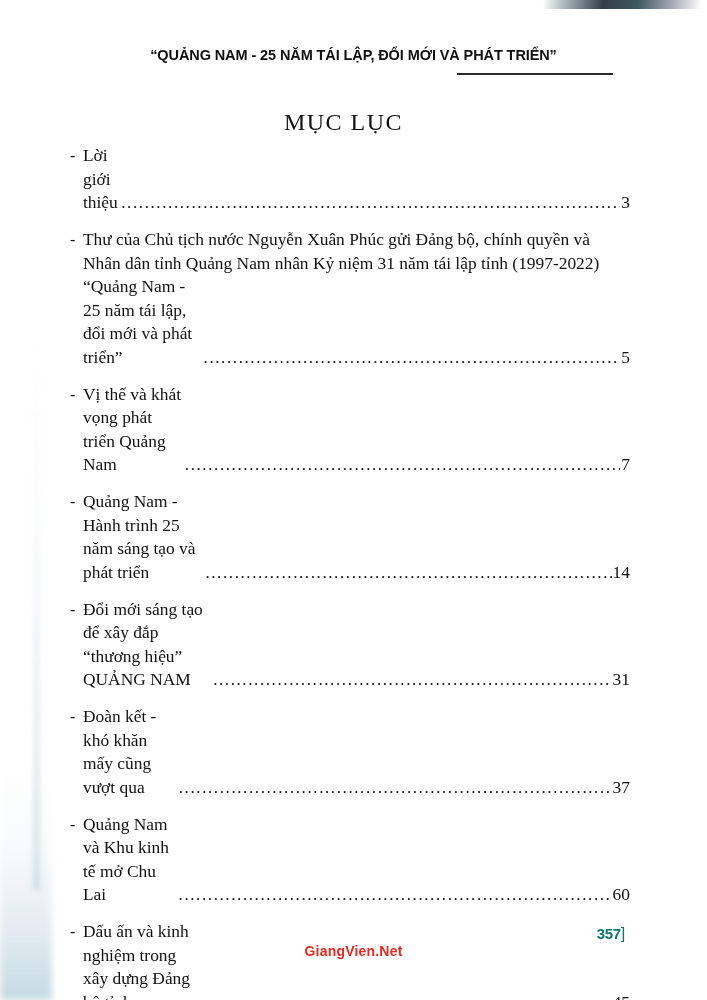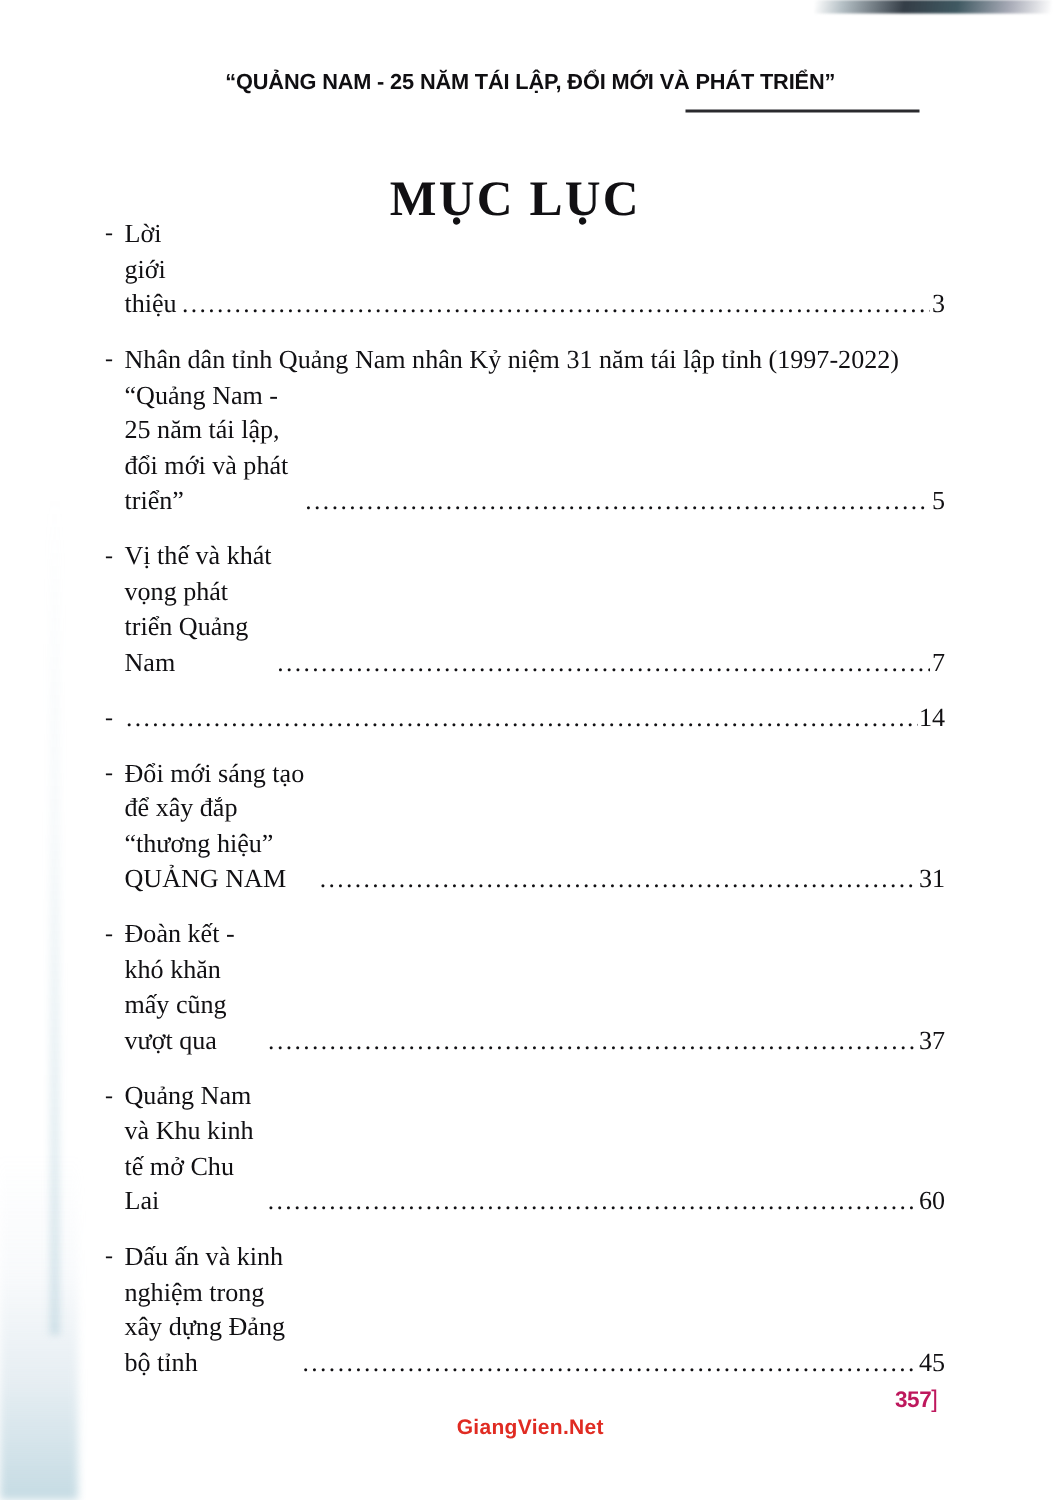--- a/index.html
+++ b/index.html
@@ -90,22 +90,22 @@
   }
 
   
   .doc-title {
     position: absolute;
     top: 93px;
     left: 0;
     width: 687px;
     text-align: center;
     font-family: "Liberation Serif", "DejaVu Serif", serif;
-    font-weight: bold;
-    font-size: 33px;
+    font-weight: normal;
+    font-size: 24px;
     letter-spacing: 1.5px;
     color: #111013;
   }
 
   
   .toc {
     position: absolute;
     top: 144px;
     left: 70px;
     width: 560px;
@@ -161,21 +161,21 @@
   
   .folio {
     position: absolute;
     top: 925px;
     left: 545px;
     width: 80px;
     text-align: right;
     font-family: "Liberation Sans", "DejaVu Sans", sans-serif;
     font-weight: bold;
     font-size: 15px;
-    color: #be185d;
+    color: #0f766e;
     letter-spacing: -0.3px;
   }
   .folio .bracket {
     font-weight: normal;
     font-size: 16px;
   }
   .watermark {
     position: absolute;
     top: 943px;
     left: 0;
@@ -209,20 +209,21 @@
           <div class="leader-row">
             <span class="leader-title">Lời giới thiệu</span>
             <span class="leader-dots">...........................................................................................................................................................................................................................</span>
             <span class="leader-page">3</span>
           </div>
         </div>
       </div>
       <div class="toc-entry">
         <div class="entry-inner">
           <span class="entry-dash">-</span>
+          <div class="entry-line">Thư của Chủ tịch nước Nguyễn Xuân Phúc gửi Đảng bộ, chính quyền và</div>
           <div class="entry-line">Nhân dân tỉnh Quảng Nam nhân Kỷ niệm 31 năm tái lập tỉnh (1997-2022)</div>
           <div class="leader-row">
             <span class="leader-title">“Quảng Nam - 25 năm tái lập, đổi mới và phát triển”</span>
             <span class="leader-dots">...........................................................................................................................................................................................................................</span>
             <span class="leader-page">5</span>
           </div>
         </div>
       </div>
       <div class="toc-entry">
         <div class="entry-inner">
@@ -231,20 +232,21 @@
             <span class="leader-title">Vị thế và khát vọng phát triển Quảng Nam</span>
             <span class="leader-dots">...........................................................................................................................................................................................................................</span>
             <span class="leader-page">7</span>
           </div>
         </div>
       </div>
       <div class="toc-entry">
         <div class="entry-inner">
           <span class="entry-dash">-</span>
           <div class="leader-row">
+            <span class="leader-title">Quảng Nam - Hành trình 25 năm sáng tạo và phát triển </span>
             <span class="leader-dots">...........................................................................................................................................................................................................................</span>
             <span class="leader-page">14</span>
           </div>
         </div>
       </div>
       <div class="toc-entry">
         <div class="entry-inner">
           <span class="entry-dash">-</span>
           <div class="leader-row">
             <span class="leader-title">Đổi mới sáng tạo để xây đắp  “thương hiệu” QUẢNG NAM</span>

